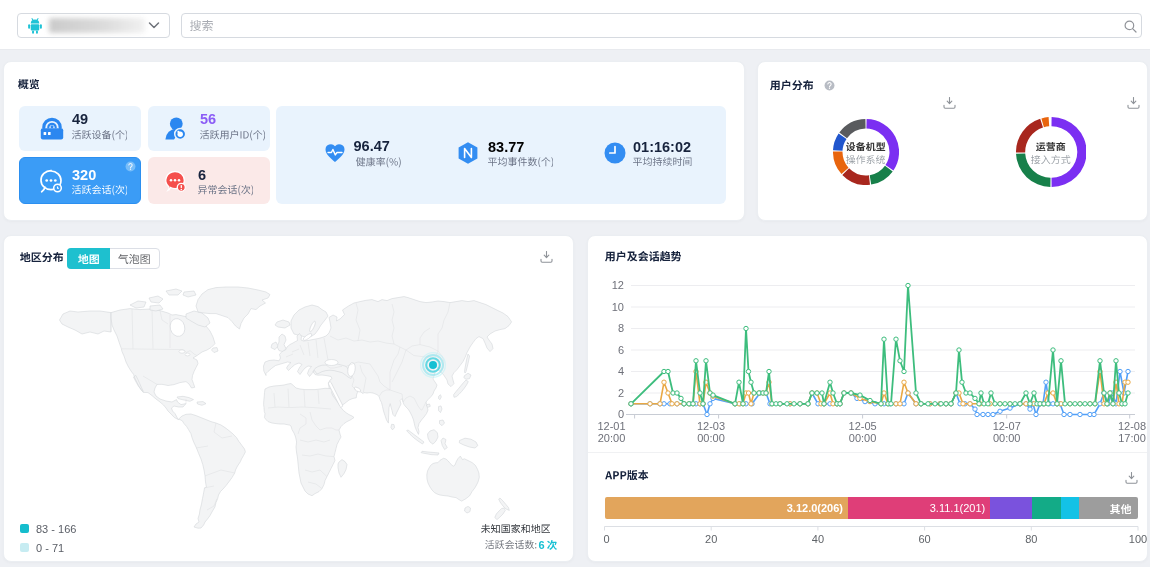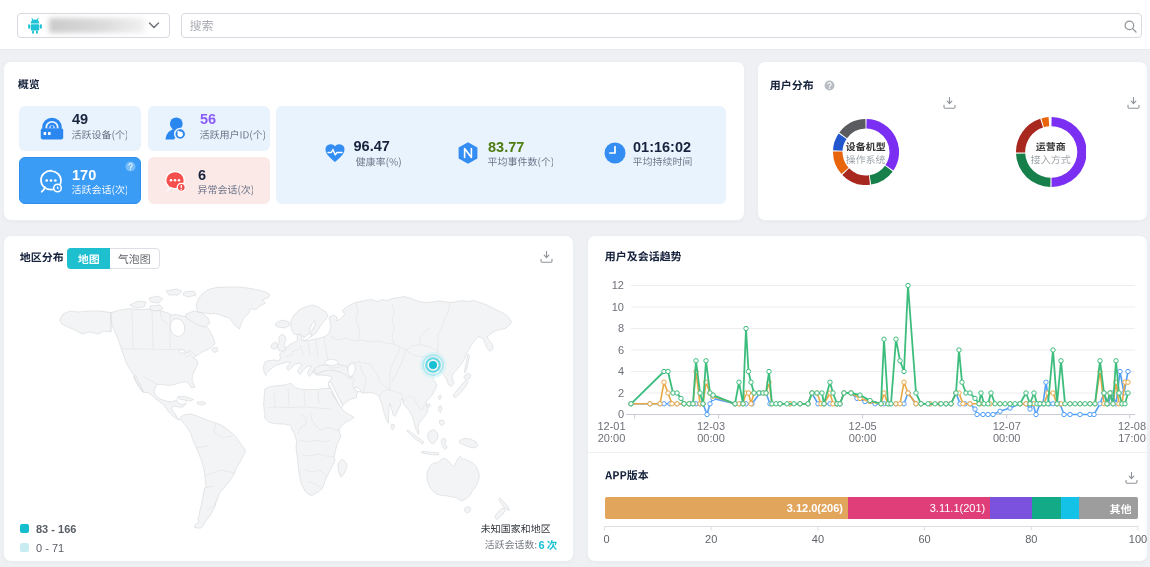--- a/index.html
+++ b/index.html
@@ -63,21 +63,21 @@
       <path d="M0.9 -7.7C1.5 -7.4 2.4 -6.9 2.8 -6.6L3.2 -7.2C2.8 -7.5 1.9 -8 1.3 -8.3ZM0.4 -5C1 -4.7 1.9 -4.2 2.3 -3.9L2.7 -4.5C2.3 -4.8 1.4 -5.2 0.8 -5.5ZM0.7 0.2 1.3 0.7C1.9 -0.3 2.6 -1.5 3.1 -2.6L2.6 -3.1C2 -1.9 1.2 -0.6 0.7 0.2ZM3.2 -5.5V-4.8H6.1V-3.1H3.9V0.8H4.6V0.4H8.2V0.7H8.9V-3.1H6.8V-4.8H9.6V-5.5H6.8V-7.2C7.7 -7.4 8.5 -7.6 9.1 -7.8L8.5 -8.4C7.4 -8 5.4 -7.7 3.7 -7.5C3.8 -7.3 3.9 -7 3.9 -6.8C4.6 -6.9 5.4 -7 6.1 -7.1V-5.5ZM4.6 -0.3V-2.4H8.2V-0.3Z M11.5 -7.3H13.2V-5.6H11.5ZM18.6 -8.3C17.7 -7.9 16 -7.6 14.5 -7.4C14.6 -7.2 14.7 -6.9 14.7 -6.8C15.3 -6.8 15.9 -6.9 16.5 -7V-5V-4.7H14.4V-4H16.5C16.4 -2.6 15.9 -0.9 13.8 0.3C14 0.4 14.3 0.7 14.4 0.8C16 -0.2 16.7 -1.5 17 -2.7C17.4 -1.1 18.1 0.1 19.2 0.8C19.3 0.6 19.6 0.3 19.7 0.2C18.4 -0.5 17.7 -2.1 17.3 -4H19.5V-4.7H17.2V-5V-7.2C18 -7.3 18.6 -7.5 19.2 -7.7ZM10.3 -0.4 10.5 0.3C11.5 0.1 12.8 -0.3 14.1 -0.7L14 -1.3L12.8 -1V-2.8H14V-3.5H12.8V-4.9H13.9V-8H10.9V-4.9H12.1V-0.8L11.5 -0.6V-3.9H10.9V-0.5Z M21.5 -7.7V-4.1C21.5 -2.7 21.4 -0.9 20.3 0.4C20.5 0.5 20.8 0.7 20.9 0.8C21.7 0 22 -1.2 22.2 -2.3H24.7V0.7H25.4V-2.3H28.1V-0.2C28.1 -0 28.1 0 27.9 0C27.7 0 27 0.1 26.3 0C26.4 0.2 26.5 0.6 26.6 0.7C27.5 0.8 28.1 0.7 28.4 0.6C28.8 0.5 28.9 0.3 28.9 -0.2V-7.7ZM22.3 -7H24.7V-5.4H22.3ZM28.1 -7V-5.4H25.4V-7ZM22.3 -4.7H24.7V-3H22.2C22.3 -3.4 22.3 -3.7 22.3 -4.1ZM28.1 -4.7V-3H25.4V-4.7Z M32.5 -6.2H37.7V-4.1H32.5L32.5 -4.7ZM34.4 -8.3C34.6 -7.8 34.8 -7.3 35 -6.9H31.7V-4.7C31.7 -3.2 31.6 -1.1 30.3 0.4C30.5 0.5 30.9 0.7 31 0.9C32 -0.3 32.3 -2 32.4 -3.4H37.7V-2.8H38.5V-6.9H35.3L35.7 -7C35.6 -7.4 35.4 -8 35.1 -8.4Z M41 0H41.9V-7.3H41Z M43.9 0H45.8C48 0 49.2 -1.4 49.2 -3.7C49.2 -6 48 -7.3 45.8 -7.3H43.9ZM44.9 -0.8V-6.6H45.7C47.4 -6.6 48.3 -5.5 48.3 -3.7C48.3 -1.8 47.4 -0.8 45.7 -0.8Z M52.2 2 52.8 1.7C51.9 0.3 51.5 -1.4 51.5 -3.1C51.5 -4.8 51.9 -6.5 52.8 -7.9L52.2 -8.2C51.3 -6.7 50.7 -5.1 50.7 -3.1C50.7 -1.1 51.3 0.5 52.2 2Z M57.8 -5.5V0.8H58.6V-5.5ZM58.2 -8.4C57.2 -6.7 55.4 -5.3 53.5 -4.5C53.8 -4.3 54 -4 54.1 -3.8C55.6 -4.5 57.1 -5.7 58.2 -7.1C59.5 -5.5 60.8 -4.5 62.3 -3.8C62.4 -4 62.7 -4.3 62.9 -4.4C61.3 -5.2 59.9 -6.1 58.6 -7.7L58.9 -8.1Z M64.2 2C65.1 0.5 65.7 -1.1 65.7 -3.1C65.7 -5.1 65.1 -6.7 64.2 -8.2L63.6 -7.9C64.5 -6.5 64.9 -4.8 64.9 -3.1C64.9 -1.4 64.5 0.3 63.6 1.7Z" fill="#6b7386"></path>
     </svg></div>
 <svg style="position:absolute;left:38px;top:169px" width="27" height="26" viewBox="0 0 27 26">
 <path d="M13 2 a10 9.5 0 0 1 10 9.5 a10 9.5 0 0 1 -1.2 4.6 l0.4 4.2 a1 1 0 0 1 -1.4 1 l-3.6 -1.5 a10 9.5 0 0 1 -4.2 0.9 a10 9.5 0 0 1 0 -19z M6.9 18.2 c-0.5 2.2 -1.6 3.6 -3.2 4.6" stroke="#fff" stroke-width="1.7" fill="none" stroke-linecap="round"></path>
 <circle cx="8.7" cy="11.5" r="1.35" fill="#fff"></circle>
     <circle cx="13" cy="11.5" r="1.35" fill="#fff"></circle>
     <circle cx="17.3" cy="11.5" r="1.35" fill="#fff"></circle>
 <circle cx="19.5" cy="19" r="3.8" stroke="#fff" stroke-width="1.5" fill="#3b9cf6"></circle>
 <path d="M19.5 17.6 v1.6 h1.4" stroke="#fff" stroke-width="1.1" fill="none"></path>
   </svg>
-<span style="position:absolute;left:72px;top:167.6px;font-size:14.5px;font-weight:700;color:#fff;line-height:1;">170</span>
+<span style="position:absolute;left:72px;top:167.6px;font-size:14.5px;font-weight:700;color:#fff;line-height:1;">320</span>
 <div style="position:absolute;left:72px;top:185.2px;line-height:0;"><svg width="55.4" height="10.4" viewBox="0.42 -8.40 55.42 10.36">
       <path d="M0.9 -7.7C1.5 -7.4 2.4 -6.9 2.8 -6.6L3.2 -7.2C2.8 -7.5 1.9 -8 1.3 -8.3ZM0.4 -5C1 -4.7 1.9 -4.2 2.3 -3.9L2.7 -4.5C2.3 -4.8 1.4 -5.2 0.8 -5.5ZM0.7 0.2 1.3 0.7C1.9 -0.3 2.6 -1.5 3.1 -2.6L2.6 -3.1C2 -1.9 1.2 -0.6 0.7 0.2ZM3.2 -5.5V-4.8H6.1V-3.1H3.9V0.8H4.6V0.4H8.2V0.7H8.9V-3.1H6.8V-4.8H9.6V-5.5H6.8V-7.2C7.7 -7.4 8.5 -7.6 9.1 -7.8L8.5 -8.4C7.4 -8 5.4 -7.7 3.7 -7.5C3.8 -7.3 3.9 -7 3.9 -6.8C4.6 -6.9 5.4 -7 6.1 -7.1V-5.5ZM4.6 -0.3V-2.4H8.2V-0.3Z M11.5 -7.3H13.2V-5.6H11.5ZM18.6 -8.3C17.7 -7.9 16 -7.6 14.5 -7.4C14.6 -7.2 14.7 -6.9 14.7 -6.8C15.3 -6.8 15.9 -6.9 16.5 -7V-5V-4.7H14.4V-4H16.5C16.4 -2.6 15.9 -0.9 13.8 0.3C14 0.4 14.3 0.7 14.4 0.8C16 -0.2 16.7 -1.5 17 -2.7C17.4 -1.1 18.1 0.1 19.2 0.8C19.3 0.6 19.6 0.3 19.7 0.2C18.4 -0.5 17.7 -2.1 17.3 -4H19.5V-4.7H17.2V-5V-7.2C18 -7.3 18.6 -7.5 19.2 -7.7ZM10.3 -0.4 10.5 0.3C11.5 0.1 12.8 -0.3 14.1 -0.7L14 -1.3L12.8 -1V-2.8H14V-3.5H12.8V-4.9H13.9V-8H10.9V-4.9H12.1V-0.8L11.5 -0.6V-3.9H10.9V-0.5Z M21.6 0.6C21.9 0.4 22.5 0.4 27.8 -0.1C28 0.2 28.2 0.5 28.4 0.8L29.1 0.4C28.6 -0.4 27.7 -1.4 26.8 -2.2L26.1 -1.9C26.5 -1.6 26.9 -1.1 27.3 -0.7L22.7 -0.4C23.4 -1 24.1 -1.8 24.8 -2.6H29.2V-3.4H20.9V-2.6H23.8C23.1 -1.8 22.3 -1 22.1 -0.7C21.8 -0.4 21.5 -0.2 21.3 -0.2C21.4 0 21.5 0.4 21.6 0.6ZM25 -8.4C24.1 -7.1 22.4 -5.8 20.4 -5C20.6 -4.8 20.9 -4.5 21 -4.3C21.6 -4.6 22.1 -4.9 22.6 -5.2V-4.6H27.4V-5.3H22.8C23.6 -5.9 24.4 -6.5 25 -7.2C25.6 -6.6 26.5 -5.9 27.4 -5.3C27.9 -5 28.5 -4.7 29.1 -4.4C29.2 -4.6 29.5 -4.9 29.6 -5.1C28 -5.7 26.4 -6.7 25.5 -7.7L25.8 -8.1Z M31 -7.7C31.5 -7.2 32.1 -6.6 32.4 -6.2L33 -6.7C32.6 -7.1 32 -7.7 31.5 -8.1ZM34.2 -2.9V0.8H34.9V0.4H38.2V0.8H39V-2.9H37V-4.6H39.6V-5.3H37V-7.2C37.7 -7.4 38.5 -7.5 39.1 -7.7L38.5 -8.3C37.4 -8 35.4 -7.7 33.6 -7.5C33.7 -7.3 33.8 -7 33.9 -6.9C34.6 -6.9 35.4 -7 36.2 -7.1V-5.3H33.6V-4.6H36.2V-2.9ZM34.9 -0.3V-2.2H38.2V-0.3ZM30.4 -5.3V-4.5H31.8V-1.1C31.8 -0.6 31.5 -0.2 31.3 -0.1C31.4 0.1 31.6 0.4 31.7 0.5C31.9 0.3 32.1 0.1 33.9 -1.2C33.8 -1.4 33.6 -1.7 33.6 -1.9L32.5 -1.1V-5.3Z M42.4 2 43 1.7C42.1 0.3 41.7 -1.4 41.7 -3.1C41.7 -4.8 42.1 -6.5 43 -7.9L42.4 -8.2C41.5 -6.7 40.9 -5.1 40.9 -3.1C40.9 -1.1 41.5 0.5 42.4 2Z M44 -7.2C44.6 -6.8 45.5 -6.2 45.9 -5.8L46.4 -6.4C45.9 -6.8 45.1 -7.4 44.4 -7.7ZM43.8 -0.7 44.5 -0.2C45.1 -1.1 45.9 -2.3 46.5 -3.3L45.9 -3.8C45.2 -2.7 44.4 -1.5 43.8 -0.7ZM47.9 -8.4C47.6 -6.8 47 -5.2 46.3 -4.3C46.5 -4.2 46.8 -4 47 -3.8C47.4 -4.4 47.8 -5.1 48.1 -6H51.8C51.6 -5.3 51.2 -4.5 51 -4C51.2 -4 51.5 -3.8 51.7 -3.7C52 -4.4 52.4 -5.5 52.7 -6.4L52.2 -6.7L52 -6.7H48.3C48.5 -7.2 48.6 -7.7 48.7 -8.2ZM49.1 -5.5V-4.9C49.1 -3.4 48.9 -1.2 45.8 0.3C46 0.4 46.2 0.7 46.4 0.8C48.3 -0.1 49.2 -1.4 49.6 -2.6C50.1 -1.1 51 0.1 52.5 0.7C52.6 0.5 52.8 0.2 53 0.1C51.2 -0.6 50.3 -2.1 49.9 -4.1C49.9 -4.4 49.9 -4.6 49.9 -4.8V-5.5Z M54.4 2C55.3 0.5 55.8 -1.1 55.8 -3.1C55.8 -5.1 55.3 -6.7 54.4 -8.2L53.8 -7.9C54.7 -6.5 55.1 -4.8 55.1 -3.1C55.1 -1.4 54.7 0.3 53.8 1.7Z" fill="#ffffff"></path>
     </svg></div>
 <svg style="position:absolute;left:125px;top:161px" width="11" height="11" viewBox="0 0 20 20">
 <circle cx="10" cy="10" r="9" fill="#77bdf9"></circle>
 <path d="M7 7.2 a3 3 0 1 1 4.3 3.1 c-0.9 0.5 -1.3 1 -1.3 2" stroke="#eaf4fe" stroke-width="2" fill="none" stroke-linecap="round"></path>
 <circle cx="10" cy="15" r="1.2" fill="#eaf4fe"></circle>
   </svg>
 <svg style="position:absolute;left:163px;top:170px" width="25" height="24" viewBox="0 0 25 24">
 <path d="M12 1.5 a9.3 8.8 0 0 1 9.3 8.8 a9.3 8.8 0 0 1 -1.1 4.2 l0.4 3.9 a0.9 0.9 0 0 1 -1.3 0.9 l-3.3 -1.4 a9.3 8.8 0 0 1 -3.9 0.8 a9.3 8.8 0 0 1 -4.5 -1.2 c-0.5 1.5 -1.4 2.4 -2.6 2.9 a6 6 0 0 0 1 -3.5 a9.3 8.8 0 0 1 5.9 -15.4z" fill="#f5504d" stroke="#fff" stroke-width="1.3"></path>
@@ -97,21 +97,21 @@
 <path d="M5 11.5 h3.4 l1.5 -3 l2.4 5.4 l1.7 -2.4 h5" stroke="#fff" stroke-width="1.4" fill="none" stroke-linecap="round" stroke-linejoin="round"></path>
   </svg>
 <span style="position:absolute;left:353.5px;top:139px;font-size:14.5px;font-weight:700;color:#17233d;line-height:1;">96.47</span>
 <div style="position:absolute;left:356px;top:157px;line-height:0;"><svg width="44.7" height="10.5" viewBox="0.33 -8.50 44.72 10.46">
       <path d="M2.1 -8.4C1.7 -6.9 1.1 -5.5 0.3 -4.5C0.5 -4.3 0.7 -3.9 0.7 -3.7C1 -4 1.2 -4.4 1.4 -4.9V0.8H2.1V-6.2C2.4 -6.9 2.6 -7.5 2.8 -8.2ZM5.4 -7.6V-7H6.6V-6.2H4.9V-5.7H6.6V-4.8H5.4V-4.3H6.6V-3.5H5.2V-2.9H6.6V-2.1H4.9V-1.5H6.6V-0.3H7.2V-1.5H9.4V-2.1H7.2V-2.9H9.1V-3.5H7.2V-4.3H8.9V-5.7H9.6V-6.2H8.9V-7.6H7.2V-8.4H6.6V-7.6ZM7.2 -5.7H8.3V-4.8H7.2ZM7.2 -6.2V-7H8.3V-6.2ZM2.9 -3.9C2.9 -4 3 -4.1 3.1 -4.1H4.3C4.2 -3.2 4 -2.4 3.8 -1.8C3.5 -2.2 3.3 -2.7 3.1 -3.2L2.6 -3C2.8 -2.2 3.1 -1.6 3.5 -1.1C3.1 -0.5 2.7 -0 2.2 0.3C2.4 0.4 2.6 0.7 2.7 0.8C3.2 0.5 3.6 0 3.9 -0.6C4.9 0.4 6.2 0.7 7.8 0.7H9.4C9.4 0.5 9.5 0.2 9.6 0C9.2 0 8.1 0 7.8 0C6.4 0 5.1 -0.2 4.2 -1.2C4.6 -2.1 4.8 -3.2 5 -4.7L4.6 -4.8L4.4 -4.7H3.7C4.2 -5.5 4.7 -6.5 5.1 -7.5L4.6 -7.8L4.4 -7.7H2.8V-7H4.1C3.8 -6.1 3.3 -5.3 3.2 -5.1C3 -4.8 2.7 -4.5 2.6 -4.5C2.7 -4.3 2.8 -4 2.9 -3.9Z M12.4 -2.4C12.9 -2 13.6 -1.6 13.9 -1.3L14.3 -1.8C14 -2 13.3 -2.5 12.8 -2.8ZM17.9 -4.2V-3.4H16V-4.2ZM17.9 -4.8H16V-5.5H17.9ZM14.7 -8.3C14.8 -8.1 15 -7.8 15.1 -7.5H11.2V-4.6C11.2 -3.1 11.1 -1.1 10.3 0.4C10.5 0.5 10.8 0.7 10.9 0.8C11.8 -0.7 11.9 -3 11.9 -4.6V-6.9H15.2V-6H12.6V-5.5H15.2V-4.8H12.2V-4.2H15.2V-3.4H12.5V-2.9H15.2V-1.7C14 -1.2 12.7 -0.7 11.9 -0.4L12.2 0.2C13 -0.2 14.1 -0.7 15.2 -1.1V-0.1C15.2 0.1 15.1 0.2 15 0.2C14.8 0.2 14.2 0.2 13.6 0.2C13.7 0.3 13.8 0.6 13.8 0.8C14.7 0.8 15.2 0.8 15.5 0.7C15.8 0.6 16 0.4 16 -0.1V-1.7C16.7 -0.7 17.9 -0 19.2 0.3C19.3 0.2 19.5 -0.1 19.7 -0.3C18.8 -0.5 18 -0.8 17.3 -1.2C17.9 -1.5 18.5 -1.9 19 -2.3L18.5 -2.7C18.1 -2.4 17.4 -1.9 16.9 -1.6C16.5 -1.9 16.2 -2.3 16 -2.7V-2.9H18.6V-4.2H19.6V-4.8H18.6V-6H16V-6.9H19.5V-7.5H16C15.9 -7.8 15.6 -8.2 15.4 -8.5Z M28.3 -6.4C27.9 -6 27.3 -5.5 26.9 -5.2L27.4 -4.8C27.9 -5.1 28.5 -5.6 28.9 -6ZM20.6 -3.4 20.9 -2.8C21.6 -3.1 22.4 -3.5 23.2 -3.9L23 -4.5C22.1 -4.1 21.2 -3.6 20.6 -3.4ZM20.9 -6C21.4 -5.7 22.1 -5.2 22.4 -4.8L22.9 -5.3C22.6 -5.6 21.9 -6.1 21.4 -6.4ZM26.8 -4.1C27.5 -3.7 28.3 -3.1 28.7 -2.7L29.3 -3.1C28.9 -3.5 28 -4.1 27.3 -4.5ZM20.5 -2V-1.3H24.6V0.8H25.4V-1.3H29.5V-2H25.4V-2.8H24.6V-2ZM24.4 -8.3C24.5 -8.1 24.7 -7.8 24.8 -7.5H20.7V-6.8H24.4C24.1 -6.3 23.7 -5.9 23.6 -5.8C23.5 -5.6 23.3 -5.5 23.2 -5.5C23.2 -5.3 23.3 -5 23.4 -4.8C23.5 -4.9 23.8 -4.9 24.9 -5C24.4 -4.5 24 -4.2 23.8 -4C23.4 -3.7 23.2 -3.5 23 -3.5C23.1 -3.3 23.1 -3 23.2 -2.8C23.4 -2.9 23.7 -3 26.4 -3.2C26.5 -3 26.6 -2.9 26.6 -2.7L27.2 -3C27 -3.4 26.5 -4.2 26.1 -4.7L25.5 -4.4C25.7 -4.2 25.9 -4 26 -3.8L24.2 -3.6C25.1 -4.3 26 -5.2 26.8 -6.2L26.2 -6.5C26 -6.2 25.7 -5.9 25.5 -5.7L24.2 -5.6C24.5 -6 24.9 -6.4 25.2 -6.8H29.4V-7.5H25.7C25.6 -7.8 25.3 -8.2 25.1 -8.5Z M32.4 2 33 1.7C32.1 0.3 31.7 -1.4 31.7 -3.1C31.7 -4.8 32.1 -6.5 33 -7.9L32.4 -8.2C31.5 -6.7 30.9 -5.1 30.9 -3.1C30.9 -1.1 31.5 0.5 32.4 2Z M35.4 -2.8C36.4 -2.8 37.1 -3.7 37.1 -5.2C37.1 -6.6 36.4 -7.5 35.4 -7.5C34.4 -7.5 33.8 -6.6 33.8 -5.2C33.8 -3.7 34.4 -2.8 35.4 -2.8ZM35.4 -3.4C34.9 -3.4 34.5 -4 34.5 -5.2C34.5 -6.3 34.9 -6.9 35.4 -6.9C36 -6.9 36.4 -6.3 36.4 -5.2C36.4 -4 36 -3.4 35.4 -3.4ZM35.6 0.1H36.3L40.3 -7.5H39.7ZM40.5 0.1C41.5 0.1 42.2 -0.7 42.2 -2.2C42.2 -3.7 41.5 -4.5 40.5 -4.5C39.5 -4.5 38.9 -3.7 38.9 -2.2C38.9 -0.7 39.5 0.1 40.5 0.1ZM40.5 -0.4C40 -0.4 39.6 -1 39.6 -2.2C39.6 -3.4 40 -3.9 40.5 -3.9C41.1 -3.9 41.5 -3.4 41.5 -2.2C41.5 -1 41.1 -0.4 40.5 -0.4Z M43.6 2C44.5 0.5 45.1 -1.1 45.1 -3.1C45.1 -5.1 44.5 -6.7 43.6 -8.2L43 -7.9C43.9 -6.5 44.3 -4.8 44.3 -3.1C44.3 -1.4 43.9 0.3 43 1.7Z" fill="#6b7386"></path>
     </svg></div>
 <svg style="position:absolute;left:456px;top:141px" width="24" height="24" viewBox="0 0 24 24">
 <path d="M12 1.2 L21.4 6.6 V17.4 L12 22.8 L2.6 17.4 V6.6 Z" fill="#338df2"></path>
 <path d="M8.6 16.5 V7.5 L15.4 16.5 V7.5" stroke="#fff" stroke-width="1.6" fill="none" stroke-linecap="round" stroke-linejoin="round"></path>
   </svg>
-<span style="position:absolute;left:488px;top:140.3px;font-size:14.5px;font-weight:700;color:#4d7c0f;line-height:1;">83.77</span>
+<span style="position:absolute;left:488px;top:140.3px;font-size:14.5px;font-weight:700;color:#000000;line-height:1;">83.77</span>
 <div style="position:absolute;left:488px;top:157px;line-height:0;"><svg width="65.3" height="10.4" viewBox="0.52 -8.41 65.32 10.37">
       <path d="M1.7 -6.3C2.1 -5.6 2.5 -4.6 2.7 -4L3.4 -4.2C3.2 -4.8 2.8 -5.8 2.4 -6.5ZM7.5 -6.5C7.3 -5.8 6.8 -4.8 6.5 -4.2L7.1 -4C7.5 -4.6 8 -5.5 8.3 -6.3ZM0.5 -3.5V-2.7H4.6V0.8H5.4V-2.7H9.5V-3.5H5.4V-7H8.9V-7.7H1.1V-7H4.6V-3.5Z M14.9 -4.6C15.5 -4.1 16.2 -3.4 16.6 -3L17.1 -3.5C16.7 -3.9 15.9 -4.5 15.3 -5ZM14 -1.2 14.4 -0.5C15.4 -1.1 16.8 -1.8 18 -2.5L17.9 -3.1C16.5 -2.4 15 -1.6 14 -1.2ZM15.7 -8.4C15.2 -7.1 14.4 -5.8 13.6 -5C13.7 -4.9 14 -4.5 14.1 -4.4C14.5 -4.9 15 -5.5 15.4 -6.1H18.6C18.5 -2 18.3 -0.4 18 -0C17.9 0.1 17.8 0.1 17.6 0.1C17.3 0.1 16.7 0.1 15.9 0.1C16.1 0.3 16.2 0.6 16.2 0.8C16.8 0.8 17.4 0.8 17.8 0.8C18.2 0.8 18.4 0.7 18.6 0.4C19 -0.1 19.2 -1.7 19.3 -6.4C19.3 -6.5 19.3 -6.8 19.3 -6.8H15.8C16 -7.2 16.2 -7.7 16.4 -8.2ZM10.4 -1.2 10.6 -0.5C11.6 -1 12.8 -1.6 14 -2.2L13.8 -2.8L12.4 -2.2V-5.3H13.6V-6H12.4V-8.3H11.7V-6H10.4V-5.3H11.7V-1.8C11.2 -1.6 10.7 -1.4 10.4 -1.2Z M21.3 -1.3V-0.7H24.6V-0C24.6 0.1 24.5 0.2 24.3 0.2C24.2 0.2 23.6 0.2 23 0.2C23.1 0.4 23.2 0.7 23.2 0.8C24.1 0.8 24.6 0.8 24.9 0.7C25.2 0.6 25.4 0.4 25.4 -0V-0.7H27.8V-0.3H28.5V-2.1H29.6V-2.7H28.5V-3.9H25.4V-4.6H28.4V-6.4H25.4V-7H29.4V-7.6H25.4V-8.4H24.6V-7.6H20.7V-7H24.6V-6.4H21.7V-4.6H24.6V-3.9H21.4V-3.4H24.6V-2.7H20.5V-2.1H24.6V-1.3ZM22.4 -5.9H24.6V-5.2H22.4ZM25.4 -5.9H27.6V-5.2H25.4ZM25.4 -3.4H27.8V-2.7H25.4ZM25.4 -2.1H27.8V-1.3H25.4Z M33.2 -3.4V-2.7H36V0.8H36.8V-2.7H39.5V-3.4H36.8V-5.6H39.1V-6.4H36.8V-8.3H36V-6.4H34.7C34.8 -6.8 34.9 -7.3 35 -7.8L34.3 -7.9C34.1 -6.6 33.7 -5.3 33.1 -4.5C33.3 -4.4 33.6 -4.2 33.7 -4.1C34 -4.5 34.2 -5 34.5 -5.6H36V-3.4ZM32.7 -8.4C32.1 -6.9 31.3 -5.4 30.3 -4.4C30.4 -4.2 30.7 -3.8 30.8 -3.6C31.1 -4 31.4 -4.4 31.7 -4.8V0.8H32.4V-6C32.8 -6.7 33.1 -7.4 33.4 -8.2Z M44.4 -8.2C44.2 -7.8 43.9 -7.2 43.7 -6.9L44.2 -6.6C44.4 -7 44.8 -7.5 45.1 -7.9ZM40.9 -7.9C41.1 -7.5 41.4 -7 41.5 -6.6L42.1 -6.9C42 -7.2 41.7 -7.8 41.4 -8.2ZM44.1 -2.6C43.9 -2.1 43.5 -1.6 43.2 -1.3C42.8 -1.4 42.4 -1.6 42 -1.8C42.2 -2 42.3 -2.3 42.5 -2.6ZM41.1 -1.5C41.6 -1.3 42.1 -1.1 42.6 -0.8C42 -0.4 41.2 -0.1 40.4 0.1C40.5 0.3 40.7 0.5 40.8 0.7C41.7 0.5 42.5 0.1 43.3 -0.5C43.6 -0.3 43.9 -0.1 44.1 0.1L44.6 -0.4C44.4 -0.6 44.1 -0.8 43.8 -1C44.3 -1.5 44.7 -2.2 45 -3.1L44.5 -3.3L44.4 -3.2H42.8L43 -3.8L42.3 -3.9C42.3 -3.7 42.2 -3.5 42.1 -3.2H40.7V-2.6H41.8C41.5 -2.2 41.3 -1.8 41.1 -1.5ZM42.6 -8.4V-6.5H40.5V-5.9H42.3C41.9 -5.3 41.1 -4.7 40.4 -4.4C40.5 -4.2 40.7 -4 40.8 -3.8C41.4 -4.1 42.1 -4.7 42.6 -5.3V-4H43.3V-5.4C43.8 -5 44.4 -4.6 44.6 -4.4L45 -4.9C44.8 -5.1 43.9 -5.6 43.4 -5.9H45.3V-6.5H43.3V-8.4ZM46.3 -8.3C46 -6.6 45.6 -4.9 44.8 -3.8C45 -3.7 45.3 -3.5 45.4 -3.4C45.6 -3.7 45.9 -4.2 46.1 -4.7C46.3 -3.7 46.6 -2.8 46.9 -2C46.4 -1 45.6 -0.3 44.5 0.2C44.6 0.4 44.9 0.7 44.9 0.8C46 0.3 46.7 -0.4 47.3 -1.3C47.8 -0.4 48.4 0.2 49.2 0.7C49.3 0.5 49.5 0.3 49.7 0.1C48.9 -0.3 48.2 -1.1 47.7 -2C48.2 -3 48.6 -4.3 48.8 -5.8H49.5V-6.5H46.6C46.8 -7 46.9 -7.6 47 -8.2ZM48.1 -5.8C47.9 -4.6 47.7 -3.6 47.3 -2.8C47 -3.7 46.7 -4.7 46.5 -5.8Z M52.4 2 53 1.7C52.1 0.3 51.7 -1.4 51.7 -3.1C51.7 -4.8 52.1 -6.5 53 -7.9L52.4 -8.2C51.5 -6.7 50.9 -5.1 50.9 -3.1C50.9 -1.1 51.5 0.5 52.4 2Z M58 -5.5V0.8H58.8V-5.5ZM58.4 -8.4C57.4 -6.7 55.6 -5.3 53.7 -4.5C53.9 -4.3 54.2 -4 54.3 -3.8C55.8 -4.5 57.3 -5.7 58.4 -7.1C59.7 -5.5 61 -4.5 62.5 -3.8C62.6 -4 62.9 -4.3 63.1 -4.4C61.5 -5.2 60.1 -6.1 58.8 -7.7L59.1 -8.1Z M64.4 2C65.3 0.5 65.8 -1.1 65.8 -3.1C65.8 -5.1 65.3 -6.7 64.4 -8.2L63.8 -7.9C64.7 -6.5 65.1 -4.8 65.1 -3.1C65.1 -1.4 64.7 0.3 63.8 1.7Z" fill="#6b7386"></path>
     </svg></div>
 <svg style="position:absolute;left:603px;top:141px" width="24" height="24" viewBox="0 0 24 24">
 <circle cx="12" cy="12" r="10.5" fill="#338df2"></circle>
 <path d="M12 5.5 V12 H6.8" stroke="#fff" stroke-width="1.7" fill="none" stroke-linecap="round" stroke-linejoin="round"></path>
   </svg>
 <span style="position:absolute;left:633px;top:140.3px;font-size:14.5px;font-weight:700;color:#17233d;line-height:1;">01:16:02</span>
 <div style="position:absolute;left:633px;top:157px;line-height:0;"><svg width="58.6" height="9.2" viewBox="0.52 -8.40 58.61 9.22">
       <path d="M1.7 -6.3C2.1 -5.6 2.5 -4.6 2.7 -4L3.4 -4.2C3.2 -4.8 2.8 -5.8 2.4 -6.5ZM7.5 -6.5C7.3 -5.8 6.8 -4.8 6.5 -4.2L7.1 -4C7.5 -4.6 8 -5.5 8.3 -6.3ZM0.5 -3.5V-2.7H4.6V0.8H5.4V-2.7H9.5V-3.5H5.4V-7H8.9V-7.7H1.1V-7H4.6V-3.5Z M14.9 -4.6C15.5 -4.1 16.2 -3.4 16.6 -3L17.1 -3.5C16.7 -3.9 15.9 -4.5 15.3 -5ZM14 -1.2 14.4 -0.5C15.4 -1.1 16.8 -1.8 18 -2.5L17.9 -3.1C16.5 -2.4 15 -1.6 14 -1.2ZM15.7 -8.4C15.2 -7.1 14.4 -5.8 13.6 -5C13.7 -4.9 14 -4.5 14.1 -4.4C14.5 -4.9 15 -5.5 15.4 -6.1H18.6C18.5 -2 18.3 -0.4 18 -0C17.9 0.1 17.8 0.1 17.6 0.1C17.3 0.1 16.7 0.1 15.9 0.1C16.1 0.3 16.2 0.6 16.2 0.8C16.8 0.8 17.4 0.8 17.8 0.8C18.2 0.8 18.4 0.7 18.6 0.4C19 -0.1 19.2 -1.7 19.3 -6.4C19.3 -6.5 19.3 -6.8 19.3 -6.8H15.8C16 -7.2 16.2 -7.7 16.4 -8.2ZM10.4 -1.2 10.6 -0.5C11.6 -1 12.8 -1.6 14 -2.2L13.8 -2.8L12.4 -2.2V-5.3H13.6V-6H12.4V-8.3H11.7V-6H10.4V-5.3H11.7V-1.8C11.2 -1.6 10.7 -1.4 10.4 -1.2Z M24.5 -2C24.9 -1.5 25.4 -0.7 25.6 -0.3L26.2 -0.7C26 -1.1 25.5 -1.9 25.1 -2.4ZM26.3 -8.3V-7.1H24.1V-6.4H26.3V-5.2H23.6V-4.5H27.6V-3.3H23.7V-2.6H27.6V-0.1C27.6 0 27.5 0.1 27.4 0.1C27.2 0.1 26.7 0.1 26.1 0.1C26.2 0.3 26.4 0.6 26.4 0.8C27.1 0.8 27.6 0.8 27.9 0.7C28.2 0.6 28.3 0.3 28.3 -0.1V-2.6H29.5V-3.3H28.3V-4.5H29.6V-5.2H27V-6.4H29.1V-7.1H27V-8.3ZM21.7 -8.4V-6.4H20.4V-5.7H21.7V-3.5C21.2 -3.3 20.7 -3.2 20.3 -3.1L20.5 -2.4L21.7 -2.8V-0.1C21.7 0 21.7 0.1 21.5 0.1C21.4 0.1 21 0.1 20.6 0.1C20.7 0.3 20.8 0.6 20.8 0.8C21.4 0.8 21.8 0.8 22.1 0.6C22.3 0.5 22.4 0.3 22.4 -0.1V-3L23.5 -3.3L23.4 -4L22.4 -3.7V-5.7H23.5V-6.4H22.4V-8.4Z M34.7 -4.5C35.2 -4.3 35.7 -3.9 36 -3.6L36.3 -4C36.1 -4.3 35.5 -4.7 35.1 -4.9ZM34 -3.6C34.5 -3.4 35 -2.9 35.3 -2.6L35.7 -3.1C35.4 -3.4 34.8 -3.8 34.4 -4ZM36.9 -1.1C37.7 -0.5 38.6 0.3 39.1 0.8L39.6 0.4C39.1 -0.2 38.1 -0.9 37.4 -1.5ZM30.4 -0.6 30.6 0.1C31.4 -0.2 32.6 -0.6 33.6 -1L33.5 -1.7C32.4 -1.2 31.2 -0.8 30.4 -0.6ZM34 -5.9V-5.3H38.5C38.4 -4.9 38.2 -4.4 38.1 -4.1L38.7 -3.9C38.9 -4.4 39.2 -5.2 39.4 -5.8L38.9 -6L38.8 -5.9H36.9V-6.8H38.9V-7.5H36.9V-8.4H36.2V-7.5H34.4V-6.8H36.2V-5.9ZM36.5 -4.9V-3.7C36.5 -3.3 36.5 -2.9 36.4 -2.5H33.8V-1.9H36.1C35.8 -1.1 35 -0.3 33.6 0.3C33.8 0.4 34 0.7 34 0.8C35.8 0.1 36.5 -0.9 36.9 -1.9H39.4V-2.5H37.1C37.2 -2.9 37.2 -3.3 37.2 -3.7V-4.9ZM30.6 -4.2C30.8 -4.3 31 -4.4 32.1 -4.5C31.7 -3.9 31.4 -3.3 31.2 -3.1C30.9 -2.8 30.7 -2.5 30.5 -2.5C30.5 -2.3 30.6 -2 30.7 -1.8C30.9 -2 31.2 -2.1 33.5 -2.7C33.5 -2.9 33.5 -3.1 33.5 -3.3L31.8 -2.9C32.5 -3.8 33.1 -4.9 33.7 -5.9L33.1 -6.3C33 -5.9 32.8 -5.5 32.5 -5.2L31.4 -5C31.9 -5.9 32.5 -7 33 -8.1L32.3 -8.4C31.9 -7.2 31.2 -5.9 30.9 -5.5C30.7 -5.2 30.6 -4.9 30.4 -4.9C30.5 -4.7 30.6 -4.4 30.6 -4.2Z M44.7 -4.5C45.3 -3.8 46 -2.7 46.3 -2.1L46.9 -2.5C46.6 -3.1 45.9 -4.1 45.4 -4.9ZM43.2 -4V-1.7H41.5V-4ZM43.2 -4.7H41.5V-6.9H43.2ZM40.8 -7.6V-0.2H41.5V-1.1H43.9V-7.6ZM47.6 -8.3V-6.4H44.4V-5.7H47.6V-0.3C47.6 -0.1 47.6 -0.1 47.4 -0.1C47.1 -0 46.4 -0 45.6 -0.1C45.7 0.1 45.9 0.5 45.9 0.7C46.9 0.7 47.5 0.7 47.9 0.6C48.3 0.4 48.4 0.2 48.4 -0.3V-5.7H49.6V-6.4H48.4V-8.3Z M50.9 -6.2V0.8H51.7V-6.2ZM51.1 -7.9C51.5 -7.5 52 -6.8 52.3 -6.4L52.9 -6.8C52.6 -7.3 52.1 -7.9 51.6 -8.3ZM53.8 -3H56.2V-1.6H53.8ZM53.8 -4.9H56.2V-3.6H53.8ZM53.1 -5.5V-1H56.9V-5.5ZM53.5 -7.8V-7.1H58.4V-0.1C58.4 0 58.3 0.1 58.2 0.1C58.1 0.1 57.6 0.1 57.2 0.1C57.3 0.2 57.4 0.6 57.5 0.8C58.1 0.8 58.5 0.8 58.8 0.6C59 0.5 59.1 0.3 59.1 -0.1V-7.8Z" fill="#6b7386"></path>
@@ -276,21 +276,21 @@
       <polyline points="160,310.6 162,320 168,324"></polyline>
     </g>
   </svg>
 <svg style="position:absolute;left:420px;top:352px" width="26" height="26" viewBox="0 0 26 26">
 <circle cx="13" cy="13" r="4" fill="#17c0d3"></circle>
 <circle cx="13" cy="13" r="6.8" fill="none" stroke="#3ecfdd" stroke-width="2.1" opacity="0.8"></circle>
 <circle cx="13" cy="13" r="10" fill="none" stroke="#8ce4ee" stroke-width="1.9" opacity="0.65"></circle>
 <circle cx="13" cy="13" r="12.4" fill="none" stroke="#c2f0f5" stroke-width="1.2" opacity="0.6"></circle>
 </svg>
 <div style="position:absolute;left:20px;top:524px;width:9px;height:9px;border-radius:2px;background:#15bdcd"></div>
-<span style="position:absolute;left:36px;top:524px;font-size:11px;font-weight:700;color:#5a5e66;line-height:1;">83 - 166</span>
+<span style="position:absolute;left:36px;top:524px;font-size:11px;font-weight:400;color:#5a5e66;line-height:1;">83 - 166</span>
 <div style="position:absolute;left:20px;top:543px;width:9px;height:9px;border-radius:2px;background:#c7ecf2"></div>
 <span style="position:absolute;left:36px;top:543px;font-size:11px;font-weight:400;color:#5a5e66;line-height:1;">0 - 71</span>
 <div style="position:absolute;left:481.3px;top:524px;line-height:0"><svg width="69.2" height="9.3" viewBox="0.34 -8.47 69.18 9.27">
       <path d="M4.6 -8.4V-6.8H1.3V-6H4.6V-4.3H0.6V-3.6H4.2C3.3 -2.3 1.7 -1 0.3 -0.4C0.5 -0.2 0.8 0.1 0.9 0.2C2.2 -0.4 3.6 -1.6 4.6 -3V0.8H5.4V-3C6.4 -1.7 7.8 -0.4 9.1 0.2C9.2 0.1 9.5 -0.2 9.7 -0.4C8.3 -1 6.7 -2.3 5.8 -3.6H9.4V-4.3H5.4V-6H8.7V-6.8H5.4V-8.4Z M15.5 -7.5V0.5H16.2V-0.3H18.3V0.4H19.1V-7.5ZM16.2 -1V-6.8H18.3V-1ZM11.6 -8.4C11.3 -7.2 10.9 -6 10.3 -5.2C10.5 -5.1 10.8 -4.9 10.9 -4.8C11.2 -5.2 11.5 -5.8 11.8 -6.4H12.5V-4.7V-4.4H10.4V-3.6H12.5C12.3 -2.3 11.9 -0.9 10.3 0.2C10.5 0.3 10.8 0.6 10.9 0.8C12 -0.1 12.6 -1.1 12.9 -2.2C13.5 -1.6 14.3 -0.6 14.6 -0.1L15.1 -0.8C14.8 -1.1 13.6 -2.5 13.1 -3C13.2 -3.2 13.2 -3.4 13.2 -3.6H15.2V-4.4H13.3L13.3 -4.7V-6.4H14.9V-7.1H12C12.1 -7.5 12.2 -7.9 12.3 -8.3Z M25.9 -3.2C26.3 -2.9 26.7 -2.4 26.9 -2.1L27.4 -2.4C27.2 -2.7 26.8 -3.1 26.4 -3.5ZM22.3 -2V-1.3H27.8V-2H25.3V-3.6H27.3V-4.3H25.3V-5.7H27.6V-6.4H22.4V-5.7H24.6V-4.3H22.7V-3.6H24.6V-2ZM20.9 -8V0.8H21.6V0.3H28.4V0.8H29.1V-8ZM21.6 -0.4V-7.2H28.4V-0.4Z M34.2 -8.2C34.4 -8 34.5 -7.8 34.6 -7.5H30.8V-5.4H31.6V-6.8H38.5V-5.4H39.2V-7.5H35.5C35.4 -7.8 35.2 -8.2 35 -8.5ZM37.9 -4.8C37.3 -4.3 36.5 -3.6 35.7 -3.1C35.5 -3.7 35.1 -4.2 34.7 -4.7C34.9 -4.8 35.2 -5 35.4 -5.2H37.9V-5.9H32.1V-5.2H34.4C33.4 -4.6 32 -4 30.8 -3.7C30.9 -3.6 31.1 -3.3 31.2 -3.1C32.2 -3.4 33.2 -3.8 34.1 -4.3C34.3 -4.2 34.5 -4 34.6 -3.7C33.7 -3.1 32 -2.4 30.8 -2.1C30.9 -1.9 31.1 -1.7 31.2 -1.5C32.4 -1.9 33.9 -2.6 34.9 -3.2C35 -3 35.1 -2.8 35.2 -2.5C34.2 -1.6 32.2 -0.7 30.6 -0.3C30.8 -0.1 30.9 0.1 31 0.3C32.4 -0.1 34.2 -1 35.3 -1.8C35.4 -1 35.2 -0.3 34.9 -0.1C34.7 0.1 34.5 0.1 34.3 0.1C34.1 0.1 33.7 0.1 33.4 0.1C33.5 0.3 33.5 0.6 33.6 0.8C33.9 0.8 34.2 0.8 34.4 0.8C34.9 0.8 35.1 0.7 35.5 0.4C36 0 36.2 -1.2 35.9 -2.5L36.4 -2.8C36.9 -1.4 37.9 -0.2 39.2 0.4C39.3 0.2 39.5 -0.1 39.7 -0.2C38.4 -0.7 37.4 -1.9 37 -3.2C37.5 -3.6 38.1 -4 38.5 -4.3Z M45.3 -7.5V0.4H46V-0.5H48.3V0.3H49V-7.5ZM46 -1.2V-6.8H48.3V-1.2ZM44.4 -8.3C43.5 -8 41.9 -7.7 40.6 -7.5C40.7 -7.3 40.8 -7 40.8 -6.9C41.3 -6.9 41.9 -7 42.5 -7.1V-5.4H40.5V-4.7H42.3C41.8 -3.5 41 -2.1 40.3 -1.3C40.4 -1.2 40.6 -0.9 40.7 -0.6C41.3 -1.3 42 -2.5 42.5 -3.7V0.8H43.2V-3.6C43.6 -3.1 44.2 -2.3 44.4 -1.9L44.9 -2.5C44.6 -2.9 43.6 -4.1 43.2 -4.5V-4.7H45V-5.4H43.2V-7.3C43.8 -7.4 44.4 -7.5 44.9 -7.7Z M54.3 -7.5V-4.7L53.2 -4.3L53.5 -3.6L54.3 -4V-0.8C54.3 0.3 54.6 0.6 55.8 0.6C56 0.6 58 0.6 58.2 0.6C59.3 0.6 59.5 0.1 59.6 -1.2C59.4 -1.3 59.1 -1.4 59 -1.5C58.9 -0.4 58.8 -0.1 58.2 -0.1C57.8 -0.1 56.1 -0.1 55.8 -0.1C55.1 -0.1 55 -0.2 55 -0.8V-4.3L56.4 -4.8V-1.4H57.1V-5.1L58.5 -5.7C58.5 -4.1 58.4 -3 58.4 -2.8C58.3 -2.5 58.2 -2.5 58.1 -2.5C58 -2.5 57.7 -2.5 57.4 -2.5C57.5 -2.4 57.6 -2.1 57.6 -1.9C57.9 -1.9 58.3 -1.9 58.5 -1.9C58.8 -2 59 -2.2 59.1 -2.6C59.2 -3 59.2 -4.5 59.2 -6.4L59.2 -6.5L58.7 -6.7L58.5 -6.6L58.4 -6.5L57.1 -5.9V-8.4H56.4V-5.6L55 -5V-7.5ZM50.3 -1.5 50.6 -0.8C51.5 -1.2 52.6 -1.7 53.7 -2.2L53.5 -2.9L52.4 -2.4V-5.3H53.6V-6H52.4V-8.3H51.7V-6H50.4V-5.3H51.7V-2.1C51.2 -1.9 50.7 -1.7 50.3 -1.5Z M69.3 -7.9H61V0.5H69.5V-0.2H61.7V-7.1H69.3ZM62.6 -5.9C63.4 -5.2 64.2 -4.5 65 -3.7C64.2 -2.8 63.2 -2.1 62.3 -1.5C62.4 -1.4 62.7 -1.1 62.9 -0.9C63.8 -1.5 64.7 -2.3 65.6 -3.2C66.5 -2.4 67.2 -1.6 67.7 -0.9L68.3 -1.5C67.8 -2.1 67 -2.9 66.1 -3.7C66.8 -4.5 67.5 -5.4 68 -6.4L67.3 -6.7C66.8 -5.8 66.2 -5 65.5 -4.2C64.7 -5 63.9 -5.7 63.1 -6.3Z" fill="#33373d"></path>
     </svg></div>
 <div style="position:absolute;left:485px;top:540px;line-height:0;"><svg width="51.6" height="9.2" viewBox="0.42 -8.41 51.63 9.25">
       <path d="M0.9 -7.7C1.5 -7.4 2.4 -6.9 2.8 -6.6L3.2 -7.2C2.8 -7.5 1.9 -8 1.3 -8.3ZM0.4 -5C1 -4.7 1.9 -4.2 2.3 -3.9L2.7 -4.5C2.3 -4.8 1.4 -5.2 0.8 -5.5ZM0.7 0.2 1.3 0.7C1.9 -0.3 2.6 -1.5 3.1 -2.6L2.6 -3.1C2 -1.9 1.2 -0.6 0.7 0.2ZM3.2 -5.5V-4.8H6.1V-3.1H3.9V0.8H4.6V0.4H8.2V0.7H8.9V-3.1H6.8V-4.8H9.6V-5.5H6.8V-7.2C7.7 -7.4 8.5 -7.6 9.1 -7.8L8.5 -8.4C7.4 -8 5.4 -7.7 3.7 -7.5C3.8 -7.3 3.9 -7 3.9 -6.8C4.6 -6.9 5.4 -7 6.1 -7.1V-5.5ZM4.6 -0.3V-2.4H8.2V-0.3Z M11.5 -7.3H13.2V-5.6H11.5ZM18.6 -8.3C17.7 -7.9 16 -7.6 14.5 -7.4C14.6 -7.2 14.7 -6.9 14.7 -6.8C15.3 -6.8 15.9 -6.9 16.5 -7V-5V-4.7H14.4V-4H16.5C16.4 -2.6 15.9 -0.9 13.8 0.3C14 0.4 14.3 0.7 14.4 0.8C16 -0.2 16.7 -1.5 17 -2.7C17.4 -1.1 18.1 0.1 19.2 0.8C19.3 0.6 19.6 0.3 19.7 0.2C18.4 -0.5 17.7 -2.1 17.3 -4H19.5V-4.7H17.2V-5V-7.2C18 -7.3 18.6 -7.5 19.2 -7.7ZM10.3 -0.4 10.5 0.3C11.5 0.1 12.8 -0.3 14.1 -0.7L14 -1.3L12.8 -1V-2.8H14V-3.5H12.8V-4.9H13.9V-8H10.9V-4.9H12.1V-0.8L11.5 -0.6V-3.9H10.9V-0.5Z M21.6 0.6C21.9 0.4 22.5 0.4 27.8 -0.1C28 0.2 28.2 0.5 28.4 0.8L29.1 0.4C28.6 -0.4 27.7 -1.4 26.8 -2.2L26.1 -1.9C26.5 -1.6 26.9 -1.1 27.3 -0.7L22.7 -0.4C23.4 -1 24.1 -1.8 24.8 -2.6H29.2V-3.4H20.9V-2.6H23.8C23.1 -1.8 22.3 -1 22.1 -0.7C21.8 -0.4 21.5 -0.2 21.3 -0.2C21.4 0 21.5 0.4 21.6 0.6ZM25 -8.4C24.1 -7.1 22.4 -5.8 20.4 -5C20.6 -4.8 20.9 -4.5 21 -4.3C21.6 -4.6 22.1 -4.9 22.6 -5.2V-4.6H27.4V-5.3H22.8C23.6 -5.9 24.4 -6.5 25 -7.2C25.6 -6.6 26.5 -5.9 27.4 -5.3C27.9 -5 28.5 -4.7 29.1 -4.4C29.2 -4.6 29.5 -4.9 29.6 -5.1C28 -5.7 26.4 -6.7 25.5 -7.7L25.8 -8.1Z M31 -7.7C31.5 -7.2 32.1 -6.6 32.4 -6.2L33 -6.7C32.6 -7.1 32 -7.7 31.5 -8.1ZM34.2 -2.9V0.8H34.9V0.4H38.2V0.8H39V-2.9H37V-4.6H39.6V-5.3H37V-7.2C37.7 -7.4 38.5 -7.5 39.1 -7.7L38.5 -8.3C37.4 -8 35.4 -7.7 33.6 -7.5C33.7 -7.3 33.8 -7 33.9 -6.9C34.6 -6.9 35.4 -7 36.2 -7.1V-5.3H33.6V-4.6H36.2V-2.9ZM34.9 -0.3V-2.2H38.2V-0.3ZM30.4 -5.3V-4.5H31.8V-1.1C31.8 -0.6 31.5 -0.2 31.3 -0.1C31.4 0.1 31.6 0.4 31.7 0.5C31.9 0.3 32.1 0.1 33.9 -1.2C33.8 -1.4 33.6 -1.7 33.6 -1.9L32.5 -1.1V-5.3Z M44.4 -8.2C44.2 -7.8 43.9 -7.2 43.7 -6.9L44.2 -6.6C44.4 -7 44.8 -7.5 45.1 -7.9ZM40.9 -7.9C41.1 -7.5 41.4 -7 41.5 -6.6L42.1 -6.9C42 -7.2 41.7 -7.8 41.4 -8.2ZM44.1 -2.6C43.9 -2.1 43.5 -1.6 43.2 -1.3C42.8 -1.4 42.4 -1.6 42 -1.8C42.2 -2 42.3 -2.3 42.5 -2.6ZM41.1 -1.5C41.6 -1.3 42.1 -1.1 42.6 -0.8C42 -0.4 41.2 -0.1 40.4 0.1C40.5 0.3 40.7 0.5 40.8 0.7C41.7 0.5 42.5 0.1 43.3 -0.5C43.6 -0.3 43.9 -0.1 44.1 0.1L44.6 -0.4C44.4 -0.6 44.1 -0.8 43.8 -1C44.3 -1.5 44.7 -2.2 45 -3.1L44.5 -3.3L44.4 -3.2H42.8L43 -3.8L42.3 -3.9C42.3 -3.7 42.2 -3.5 42.1 -3.2H40.7V-2.6H41.8C41.5 -2.2 41.3 -1.8 41.1 -1.5ZM42.6 -8.4V-6.5H40.5V-5.9H42.3C41.9 -5.3 41.1 -4.7 40.4 -4.4C40.5 -4.2 40.7 -4 40.8 -3.8C41.4 -4.1 42.1 -4.7 42.6 -5.3V-4H43.3V-5.4C43.8 -5 44.4 -4.6 44.6 -4.4L45 -4.9C44.8 -5.1 43.9 -5.6 43.4 -5.9H45.3V-6.5H43.3V-8.4ZM46.3 -8.3C46 -6.6 45.6 -4.9 44.8 -3.8C45 -3.7 45.3 -3.5 45.4 -3.4C45.6 -3.7 45.9 -4.2 46.1 -4.7C46.3 -3.7 46.6 -2.8 46.9 -2C46.4 -1 45.6 -0.3 44.5 0.2C44.6 0.4 44.9 0.7 44.9 0.8C46 0.3 46.7 -0.4 47.3 -1.3C47.8 -0.4 48.4 0.2 49.2 0.7C49.3 0.5 49.5 0.3 49.7 0.1C48.9 -0.3 48.2 -1.1 47.7 -2C48.2 -3 48.6 -4.3 48.8 -5.8H49.5V-6.5H46.6C46.8 -7 46.9 -7.6 47 -8.2ZM48.1 -5.8C47.9 -4.6 47.7 -3.6 47.3 -2.8C47 -3.7 46.7 -4.7 46.5 -5.8Z M51.4 -3.9C51.8 -3.9 52 -4.2 52 -4.6C52 -5 51.8 -5.3 51.4 -5.3C51 -5.3 50.7 -5 50.7 -4.6C50.7 -4.2 51 -3.9 51.4 -3.9ZM51.4 0.1C51.8 0.1 52 -0.1 52 -0.6C52 -1 51.8 -1.3 51.4 -1.3C51 -1.3 50.7 -1 50.7 -0.6C50.7 -0.1 51 0.1 51.4 0.1Z" fill="#73777f"></path>
     </svg></div>
 <span style="position:absolute;left:538.5px;top:539.5px;font-size:11px;font-weight:700;color:#17c0d3;line-height:1;">6</span>
 <div style="position:absolute;left:547px;top:540.2px;line-height:0;"><svg width="10.0" height="10.0" viewBox="0.29 -8.93 9.95 9.95">

